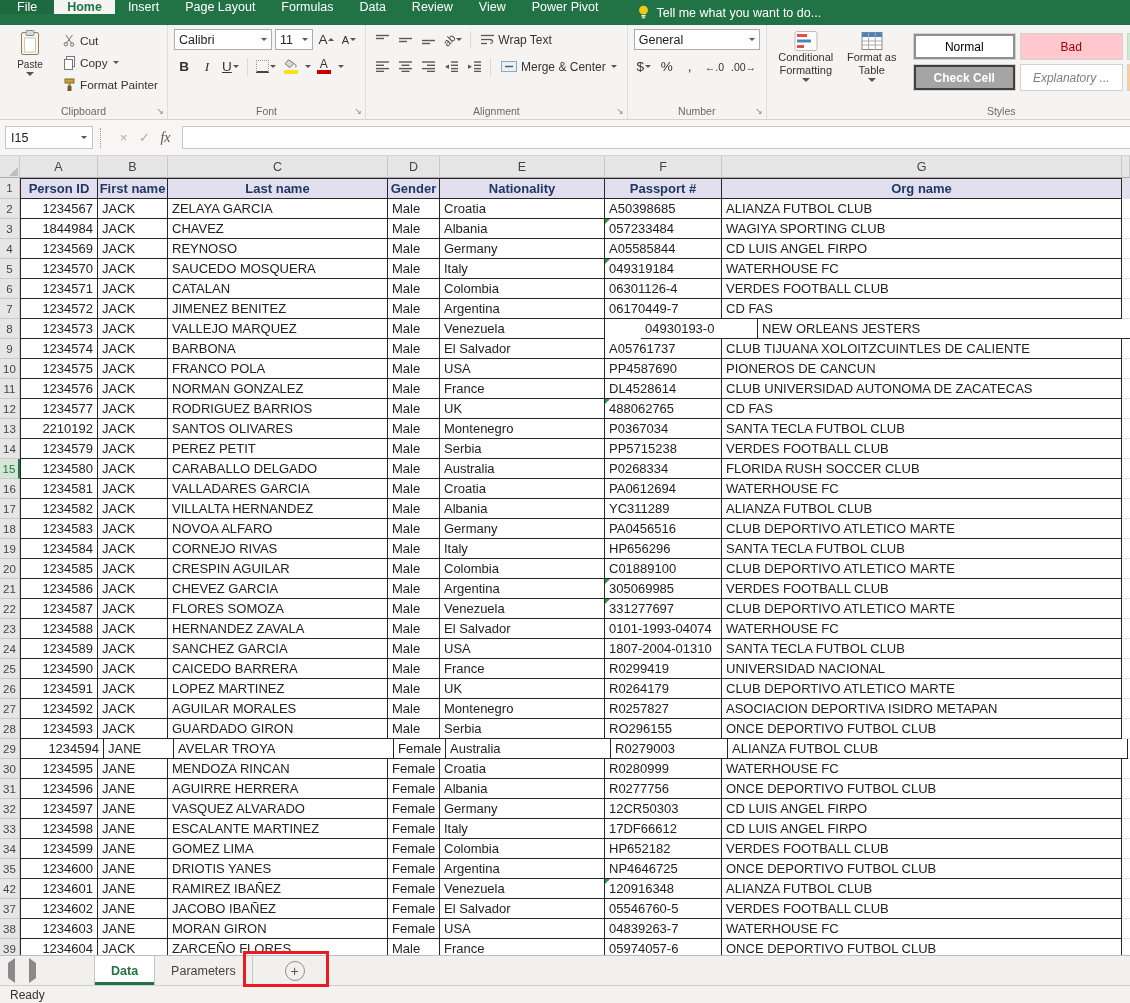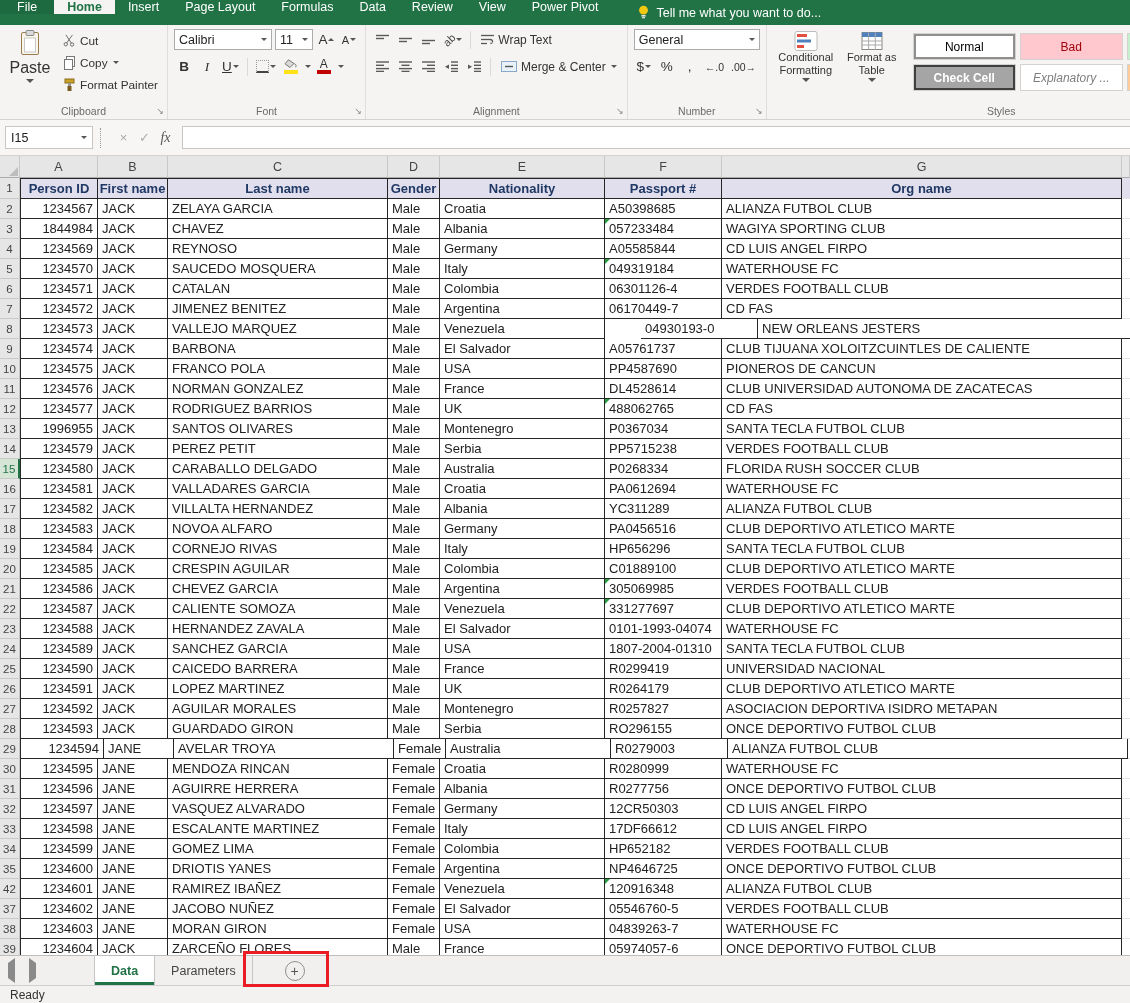--- a/index.html
+++ b/index.html
@@ -24,21 +24,21 @@
   .glabel { position:absolute; bottom:2px; left:0; right:0; text-align:center; font-size:10.5px; color:#6a6a6a; }
   .launcher { position:absolute; bottom:3px; right:3px; font-size:9px; color:#8a8a8a; line-height:9px; }
   .row { display:flex; align-items:center; gap:3px; }
   .stack { display:flex; flex-direction:column; gap:6px; }
   .caret { width:0; height:0; border-left:4px solid transparent; border-right:4px solid transparent; border-top:4px solid #555; }
   .caret.sm { border-left-width:3.5px; border-right-width:3.5px; border-top-width:3.5px; }
   .caret.tiny { border-left-width:3px; border-right-width:3px; border-top-width:3px; margin-left:1px; }
   .caret-up { width:0; height:0; border-left:3px solid transparent; border-right:3px solid transparent; border-bottom:3px solid #555; }
 
   .paste-big { display:flex; flex-direction:column; align-items:center; width:48px; padding-top:1px; }
-  .plabel { font-size:16px; margin-top:3px; color:#333; }
+  .plabel { font-size:10px; margin-top:3px; color:#333; }
   .paste-big .caret { margin-top:2px; }
   .clip-col { display:flex; flex-direction:column; gap:3px; margin-left:3px; padding-top:2px; }
   .small-btn { display:flex; align-items:center; gap:4px; height:19px; padding:0 3px; font-size:11.8px; color:#333; white-space:nowrap; }
 
   .combo { height:21px; background:#fff; border:1px solid #ababab; display:flex; align-items:center; justify-content:space-between; padding:0 4px; font-size:12.5px; color:#222; }
   .tbtn { min-width:20px; height:21px; display:flex; align-items:center; justify-content:center; font-size:13.5px; color:#333; padding:0 2px; }
   .tbtn.b { font-weight:bold; }
   .tbtn.i { font-style:italic; font-family:"Liberation Serif",serif; }
   .u-txt { text-decoration:underline; }
   .vsep { width:1px; height:18px; background:#dcdad7; margin:0 3px; }
@@ -542,21 +542,21 @@
           <div class="cell" style="width: 70px;">JACK</div>
           <div class="cell" style="width: 220px;">RODRIGUEZ BARRIOS</div>
           <div class="cell" style="width: 52px;">Male</div>
           <div class="cell" style="width: 165px;">UK</div>
           <div class="cell" style="width: 117px;">488062765<div class="tri"></div></div>
           <div class="cell" style="width: 400px;">CD FAS</div>
           <div class="cell stub" style="width: 8px;"></div>
         </div>
         <div class="grid-row">
           <div class="rowhdr">13</div>
-          <div class="cell num first" style="width: 78px;">1996955</div>
+          <div class="cell num first" style="width: 78px;">2210192</div>
           <div class="cell" style="width: 70px;">JACK</div>
           <div class="cell" style="width: 220px;">SANTOS OLIVARES</div>
           <div class="cell" style="width: 52px;">Male</div>
           <div class="cell" style="width: 165px;">Montenegro</div>
           <div class="cell" style="width: 117px;">P0367034</div>
           <div class="cell" style="width: 400px;">SANTA TECLA FUTBOL CLUB</div>
           <div class="cell stub" style="width: 8px;"></div>
         </div>
         <div class="grid-row">
           <div class="rowhdr">14</div>
@@ -643,21 +643,21 @@
           <div class="cell" style="width: 52px;">Male</div>
           <div class="cell" style="width: 165px;">Argentina</div>
           <div class="cell" style="width: 117px;">305069985<div class="tri"></div></div>
           <div class="cell" style="width: 400px;">VERDES FOOTBALL CLUB</div>
           <div class="cell stub" style="width: 8px;"></div>
         </div>
         <div class="grid-row">
           <div class="rowhdr">22</div>
           <div class="cell num first" style="width: 78px;">1234587</div>
           <div class="cell" style="width: 70px;">JACK</div>
-          <div class="cell" style="width: 220px;">CALIENTE SOMOZA</div>
+          <div class="cell" style="width: 220px;">FLORES SOMOZA</div>
           <div class="cell" style="width: 52px;">Male</div>
           <div class="cell" style="width: 165px;">Venezuela</div>
           <div class="cell" style="width: 117px;">331277697<div class="tri"></div></div>
           <div class="cell" style="width: 400px;">CLUB DEPORTIVO ATLETICO MARTE</div>
           <div class="cell stub" style="width: 8px;"></div>
         </div>
         <div class="grid-row">
           <div class="rowhdr">23</div>
           <div class="cell num first" style="width: 78px;">1234588</div>
           <div class="cell" style="width: 70px;">JACK</div>
@@ -808,21 +808,21 @@
           <div class="cell" style="width: 52px;">Female</div>
           <div class="cell" style="width: 165px;">Venezuela</div>
           <div class="cell" style="width: 117px;">120916348<div class="tri"></div></div>
           <div class="cell" style="width: 400px;">ALIANZA FUTBOL CLUB</div>
           <div class="cell stub" style="width: 8px;"></div>
         </div>
         <div class="grid-row">
           <div class="rowhdr">37</div>
           <div class="cell num first" style="width: 78px;">1234602</div>
           <div class="cell" style="width: 70px;">JANE</div>
-          <div class="cell" style="width: 220px;">JACOBO NUÑEZ</div>
+          <div class="cell" style="width: 220px;">JACOBO IBAÑEZ</div>
           <div class="cell" style="width: 52px;">Female</div>
           <div class="cell" style="width: 165px;">El Salvador</div>
           <div class="cell" style="width: 117px;">05546760-5</div>
           <div class="cell" style="width: 400px;">VERDES FOOTBALL CLUB</div>
           <div class="cell stub" style="width: 8px;"></div>
         </div>
         <div class="grid-row">
           <div class="rowhdr">38</div>
           <div class="cell num first" style="width: 78px;">1234603</div>
           <div class="cell" style="width: 70px;">JANE</div>

